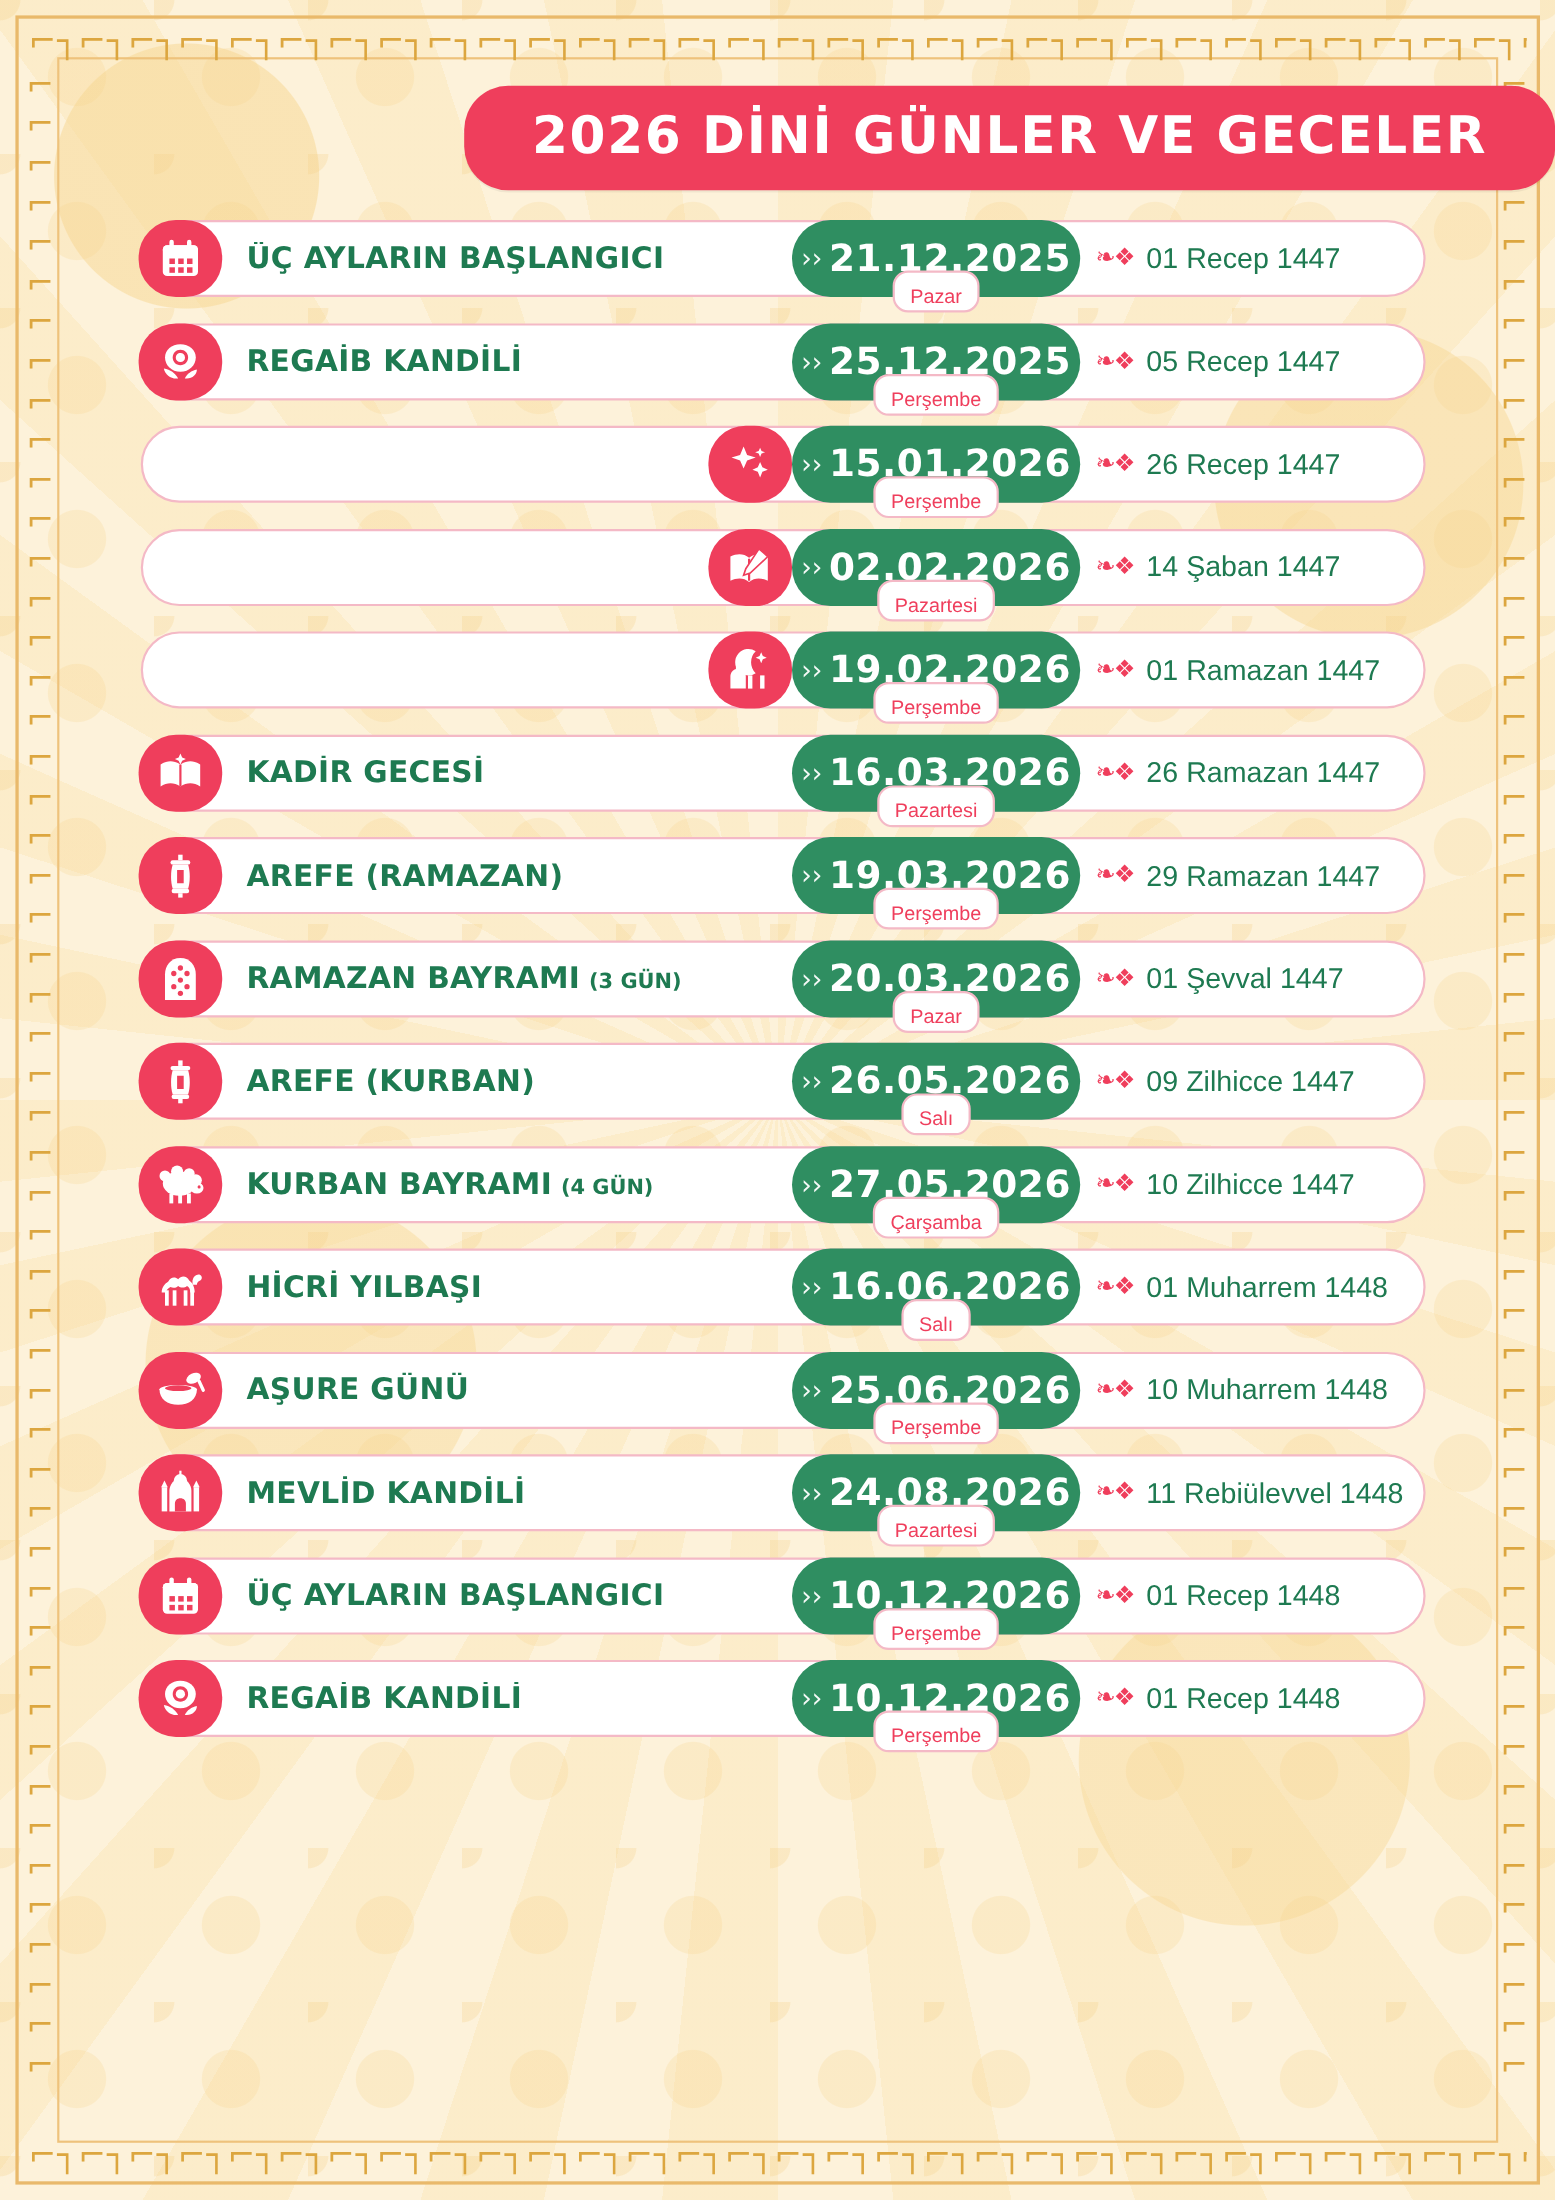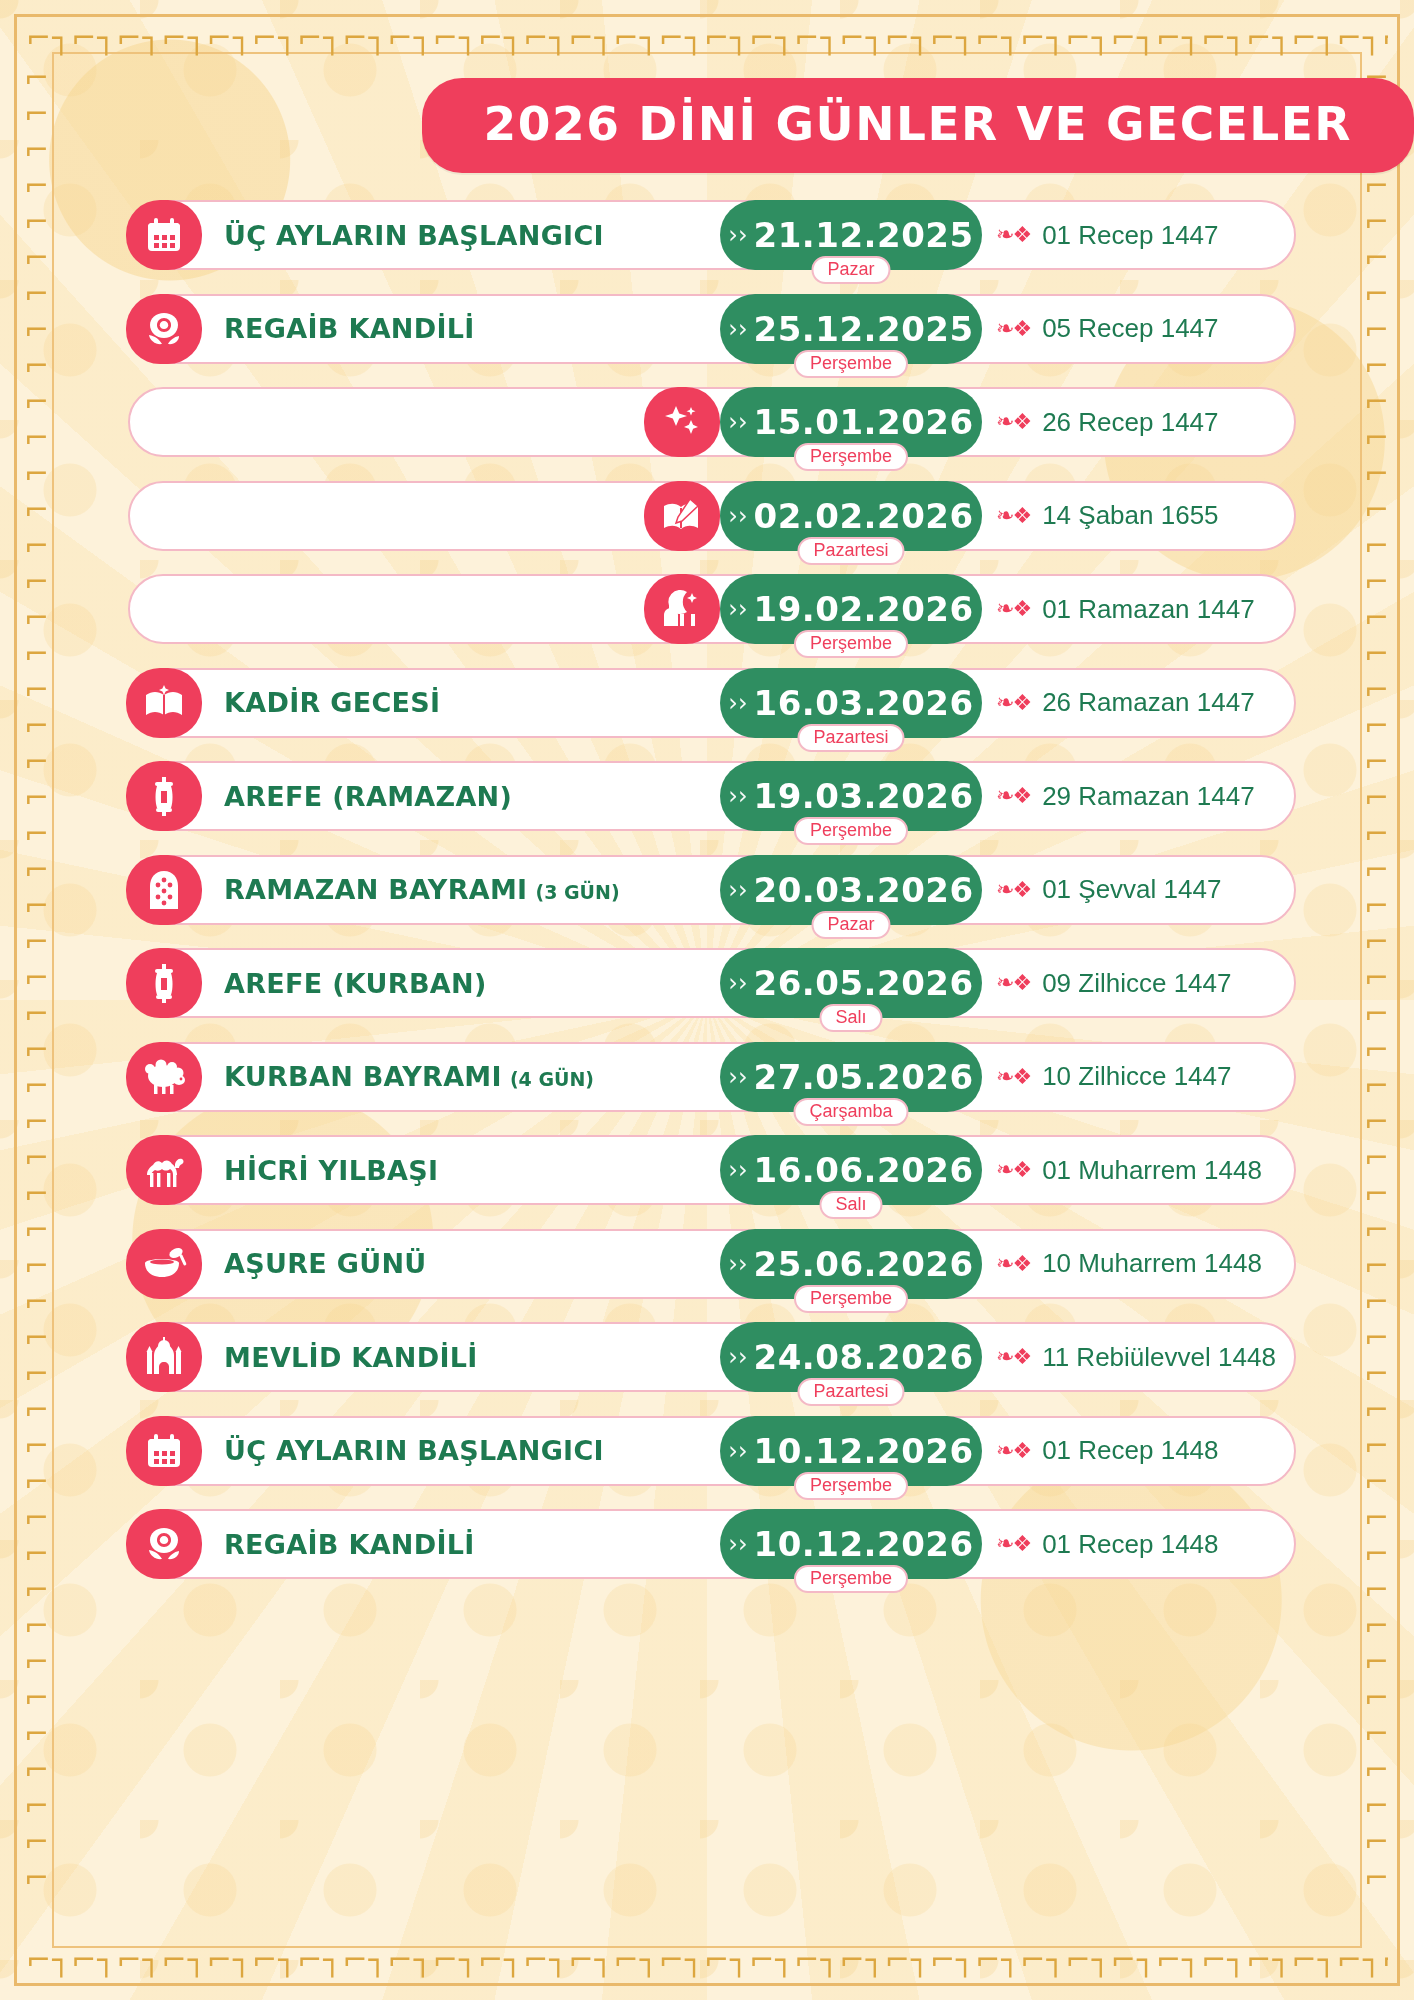--- a/index.html
+++ b/index.html
@@ -180,21 +180,21 @@
   }
   .weekday {
     position: absolute;
     z-index: 4;
     left: 50%;
     transform: translateX(-50%);
     bottom: -14px;
     background: #ffffff;
     border: 2px solid #f4b9c6;
     border-radius: 14px;
-    padding: 1px 14px 2px;
+    padding: 11px 14px 2px;
     color: #ef3e5c;
     font-size: 18px;
     white-space: nowrap;
   }
 
   .hijri {
     position: relative;
     z-index: 3;
     flex: 0 0 auto;
     width: 300px;
@@ -418,21 +418,21 @@
         <path d="M30 3l8 7-16 15-6 2 2-6z" fill="#ffffff" stroke="#ef3e5c" stroke-width="1.5"></path>
       </svg>
         </div>
         <div class="date-pill">
           <span class="chev">››</span>
           <span class="date">02.02.2026</span>
           <div class="weekday">Pazartesi</div>
         </div>
         <div class="hijri">
           <span class="orn">❧❖</span>
-          <span class="txt">14 Şaban 1655</span>
+          <span class="txt">14 Şaban 1447</span>
         </div>
       </div>
       <div class="row">
         <div class="row-bg"></div>
         <div class="icon-pill">
           <svg width="42" height="42" viewBox="0 0 42 42">
         <path d="M26 4a12 12 0 100 20 14 14 0 010-20z" fill="#ffffff"></path>
         <path d="M31 5l1.5 3.4L36 10l-3.5 1.4L31 15l-1.5-3.6L26 10l3.5-1.6z" fill="#ffffff"></path>
         <path d="M10 20c4 0 7 3 7 7v11H3V27c0-4 3-7 7-7z" fill="#ffffff"></path>
         <rect x="8" y="13" width="4" height="8" fill="#ffffff"></rect>

